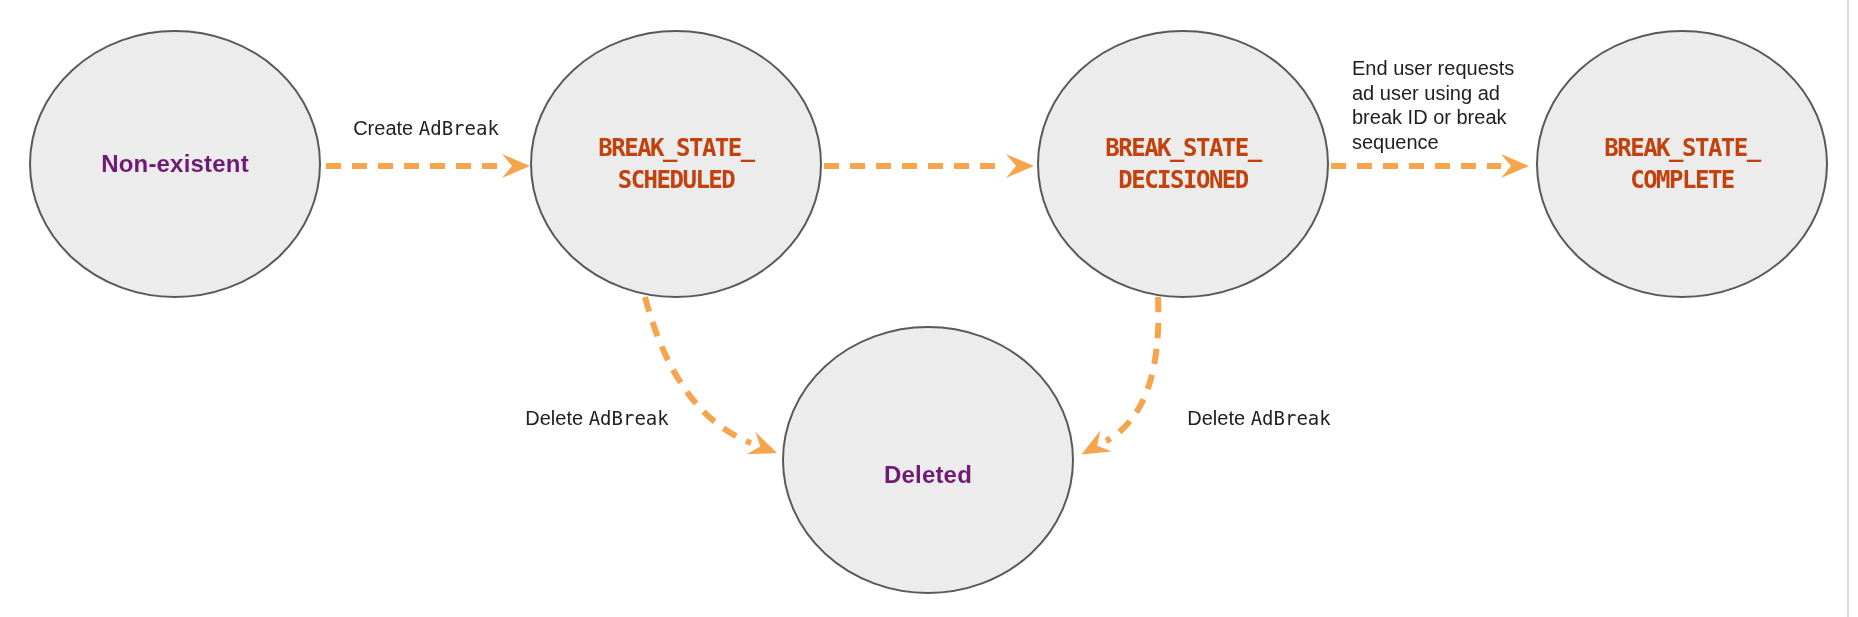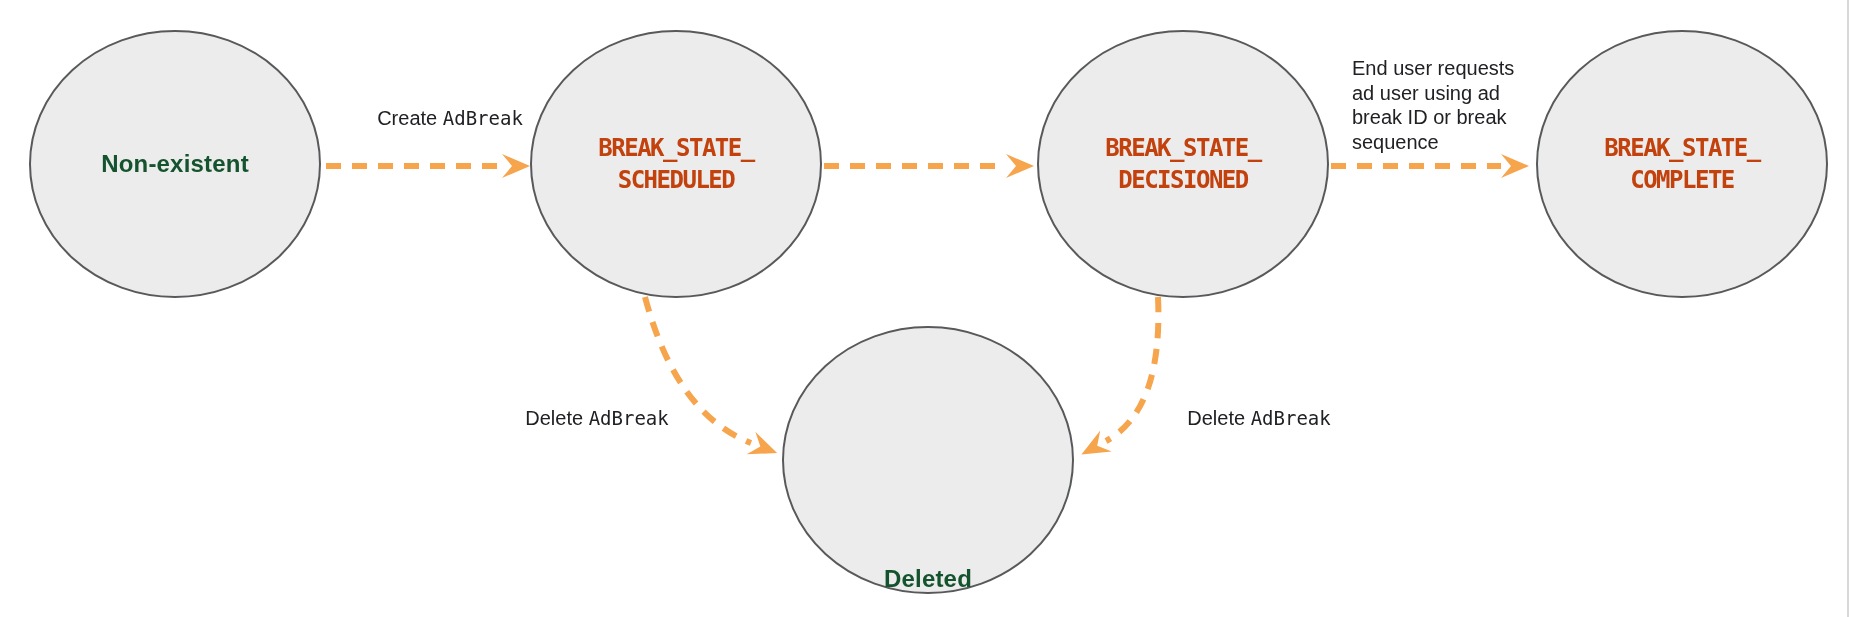--- a/index.html
+++ b/index.html
@@ -49,21 +49,21 @@
     display: flex;
     flex-direction: column;
     align-items: center;
     justify-content: center;
     text-align: center;
     pointer-events: none;
   }
   .node-label .name {
     font-size: 24px;
     font-weight: bold;
-    color: #14532d;
+    color: #701a75;
     letter-spacing: 0.2px;
   }
   .node-label .state {
     font-family: "DejaVu Sans Mono", monospace;
     font-weight: bold;
     font-size: 24px;
     letter-spacing: -1.5px;
     line-height: 32px;
     color: #c2410c;
     white-space: pre;
@@ -122,25 +122,25 @@
   <div class="node-label" style="left:1038px; top:31px;">
     <span class="state">BREAK_STATE_</span>
     <span class="state">DECISIONED</span>
   </div>
 
   <div class="node-label" style="left:1537px; top:31px;">
     <span class="state">BREAK_STATE_</span>
     <span class="state">COMPLETE</span>
   </div>
 
-  <div class="node-label" style="left:783px; top:327px;justify-content:flex-end;">
+  <div class="node-label" style="left:783px; top:342px;">
     <span class="name">Deleted</span>
   </div>
 
-  <div class="edge-label centered" style="left:426px; top:118px;margin-left:24px;">
+  <div class="edge-label centered" style="left:426px; top:128px;">
     <span>Create </span><span class="code">AdBreak</span>
   </div>
 
 
   <div class="edge-label" style="left:1352px; top:46px;margin-top:10px;">
     <div>End user requests</div>
     <div>ad user using ad</div>
     <div>break ID or break</div>
     <div>sequence</div>
   </div>

